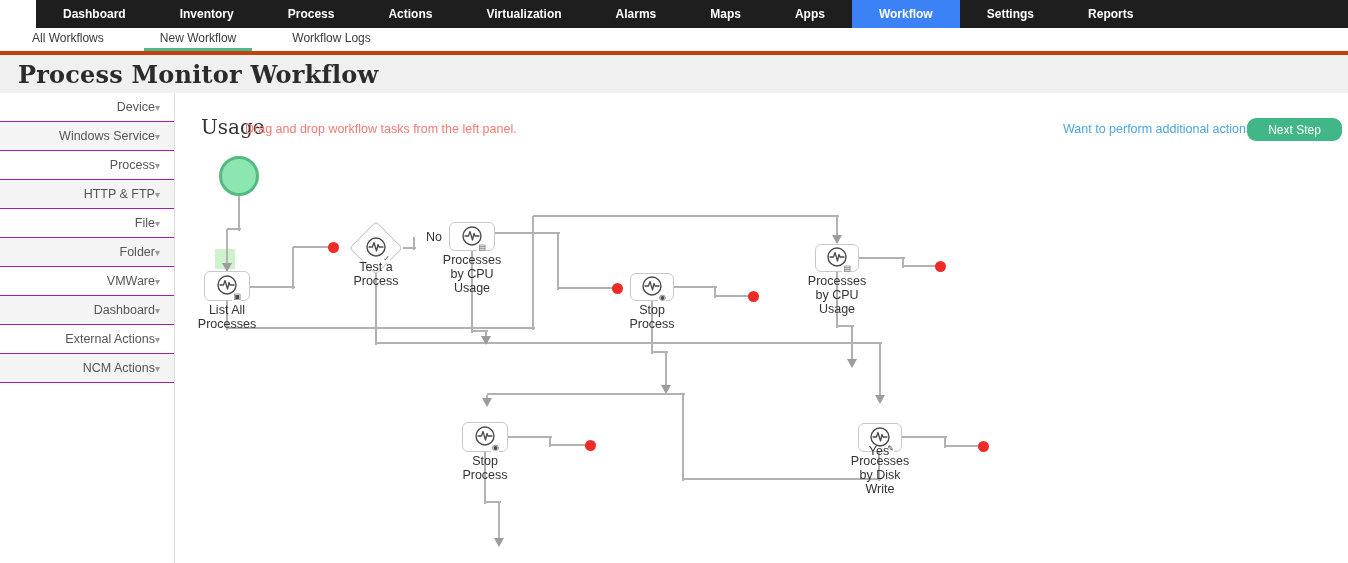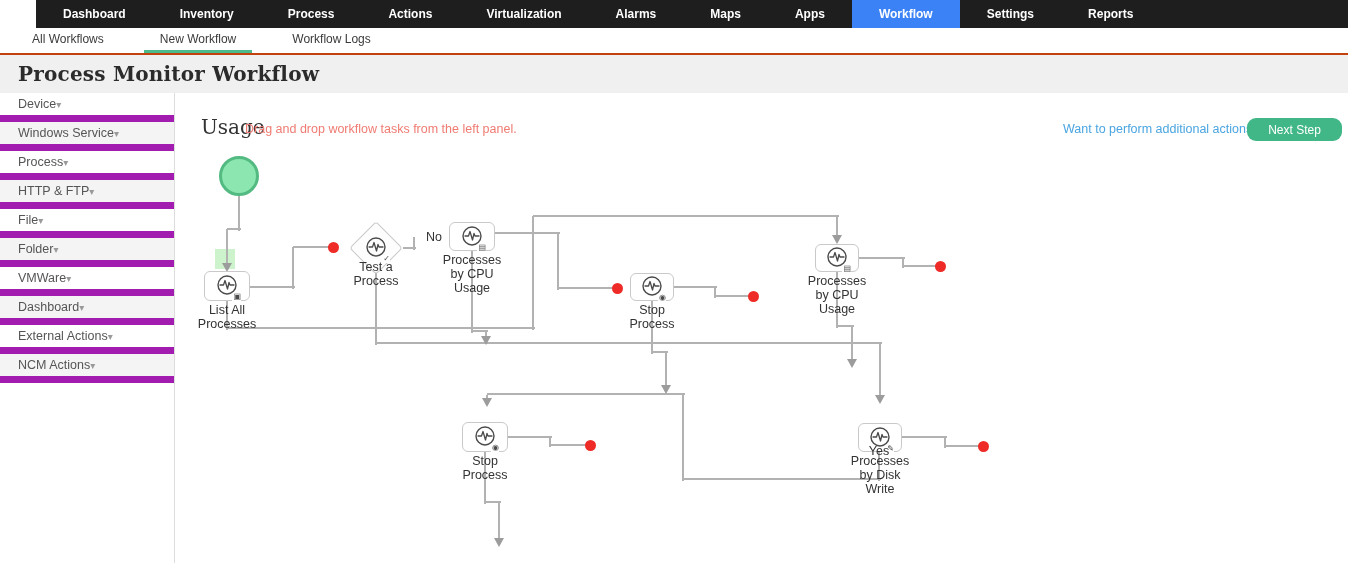--- a/index.html
+++ b/index.html
@@ -6,39 +6,39 @@
   html,body { width:1348px; height:563px; overflow:hidden; background:#fff;
               font-family:"Liberation Sans", sans-serif; }
 
   
   .topnav { height:28px; background:#1e1e1e; display:flex; align-items:stretch;margin-left:36px; }
   .nav-item { color:#fff; font-size:12px; font-weight:bold; padding:0 27px;
               display:flex; align-items:center; cursor:pointer; }
   .nav-item.active { background:#3b82f6; }
 
   
-  .tabbar { height:27px; background:#fff; border-bottom:2px solid #c2410c;
+  .tabbar { height:27px; background:#fff; border-bottom:4px solid #c2410c;
             display:flex; align-items:stretch; padding-left:4px; }
   .tab { font-size:12px; color:#3a3a3a; padding:0 16px; margin:0 12px;
          display:flex; align-items:center; cursor:pointer;
          border-bottom:3px solid transparent; }
   .tab.active { border-bottom-color:#4cba8a; }
 
   
   .titlebar { height:38px; background:#f0f0f0; display:flex; align-items:center;
               padding-left:18px; }
-  .titlebar h1 { font-family:"DejaVu Serif", serif; font-size:20px; font-weight:600;
+  .titlebar h1 { font-family:"DejaVu Serif", serif; font-size:24px; font-weight:600;
                  color:#2b2b2b; letter-spacing:.2px; }
 
   
   .sidebar { position:absolute; left:0; top:93px; bottom:0; width:175px;
              background:#fff; border-right:1px solid #ddd; }
-  .side-row { height:29px; display:flex; align-items:center; justify-content:flex-start;
+  .side-row { height:29px; display:flex; align-items:center; justify-content:flex-end;
               padding:0 14px 0 18px; font-size:12.5px; color:#555;
-              border-bottom:7px solid #a21caf; cursor:pointer; }
+              border-bottom:1px solid #a21caf; cursor:pointer; }
   .side-row.shaded { background:#f4f4f4; }
   .side-row .chev { color:#9a9a9a; font-size:10px; }
 
   
   .start-heading { position:absolute; left:201px; top:115px;
                    font-family:"DejaVu Serif", serif; font-size:20px; color:#333; }
   .start-hint { position:absolute; left:245px; top:122px; font-size:12.5px; color:#ef7b72; }
   .actions-link { position:absolute; left:1063px; top:122px; font-size:12.5px;
                   color:#4aa5e0; cursor:pointer; }
   .next-btn { position:absolute; left:1247px; top:118px; width:95px; height:23px;

